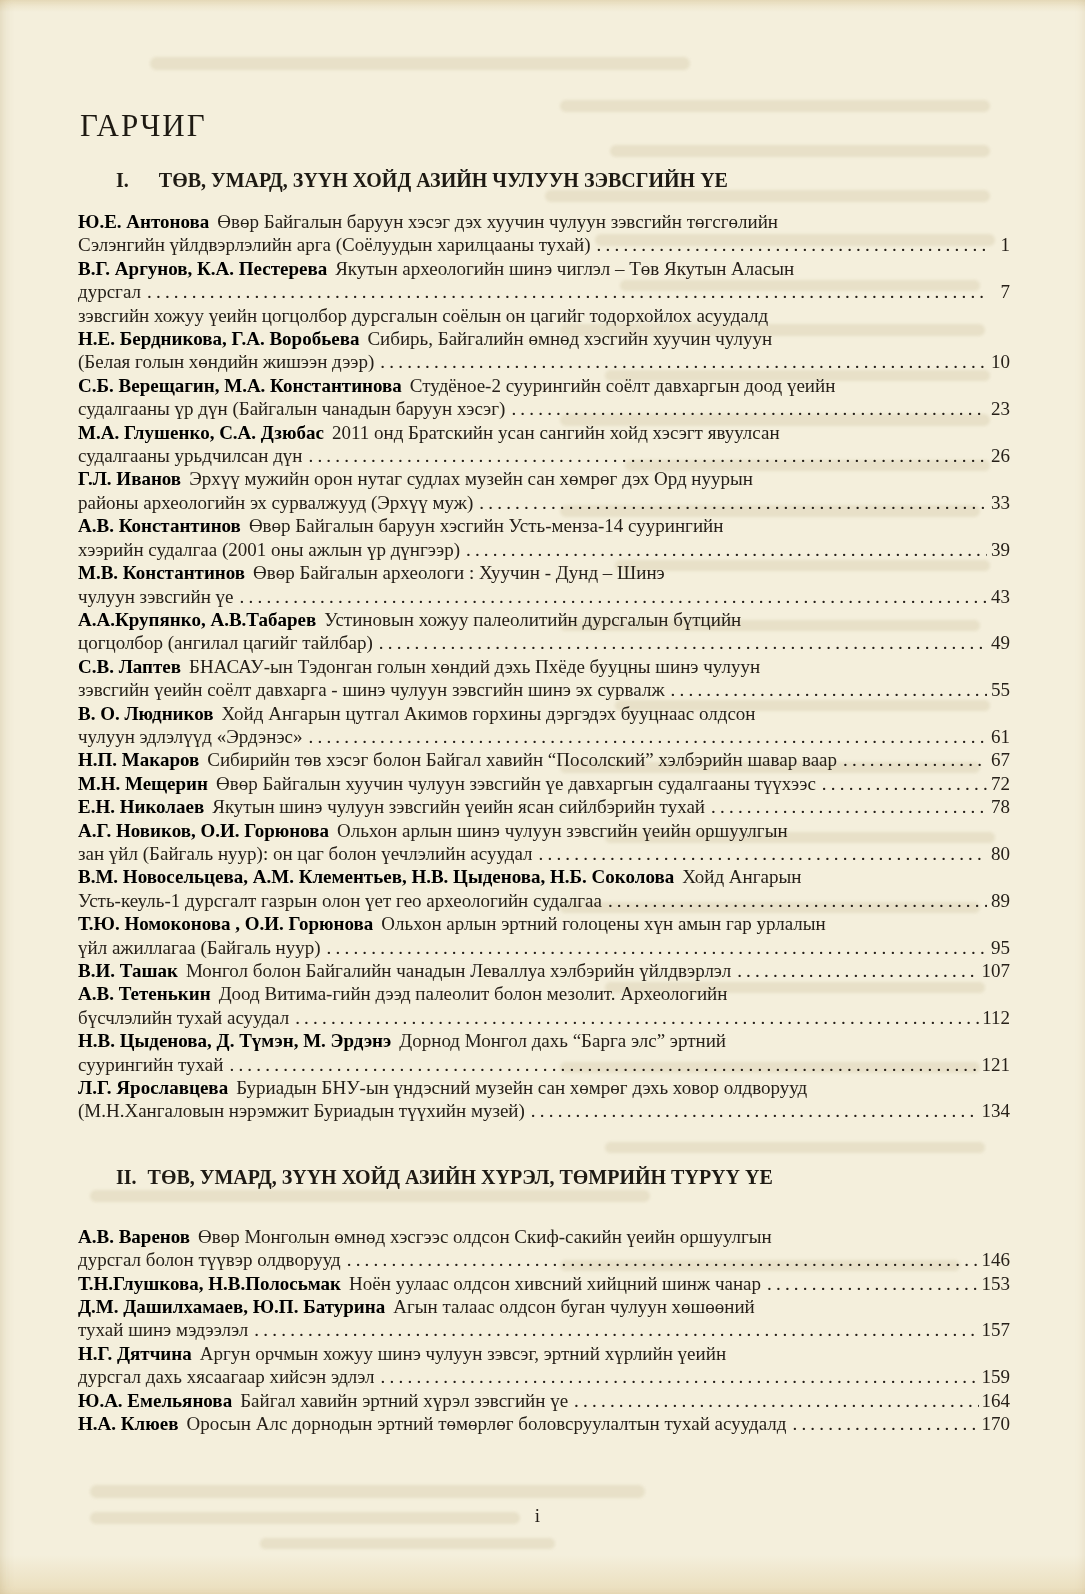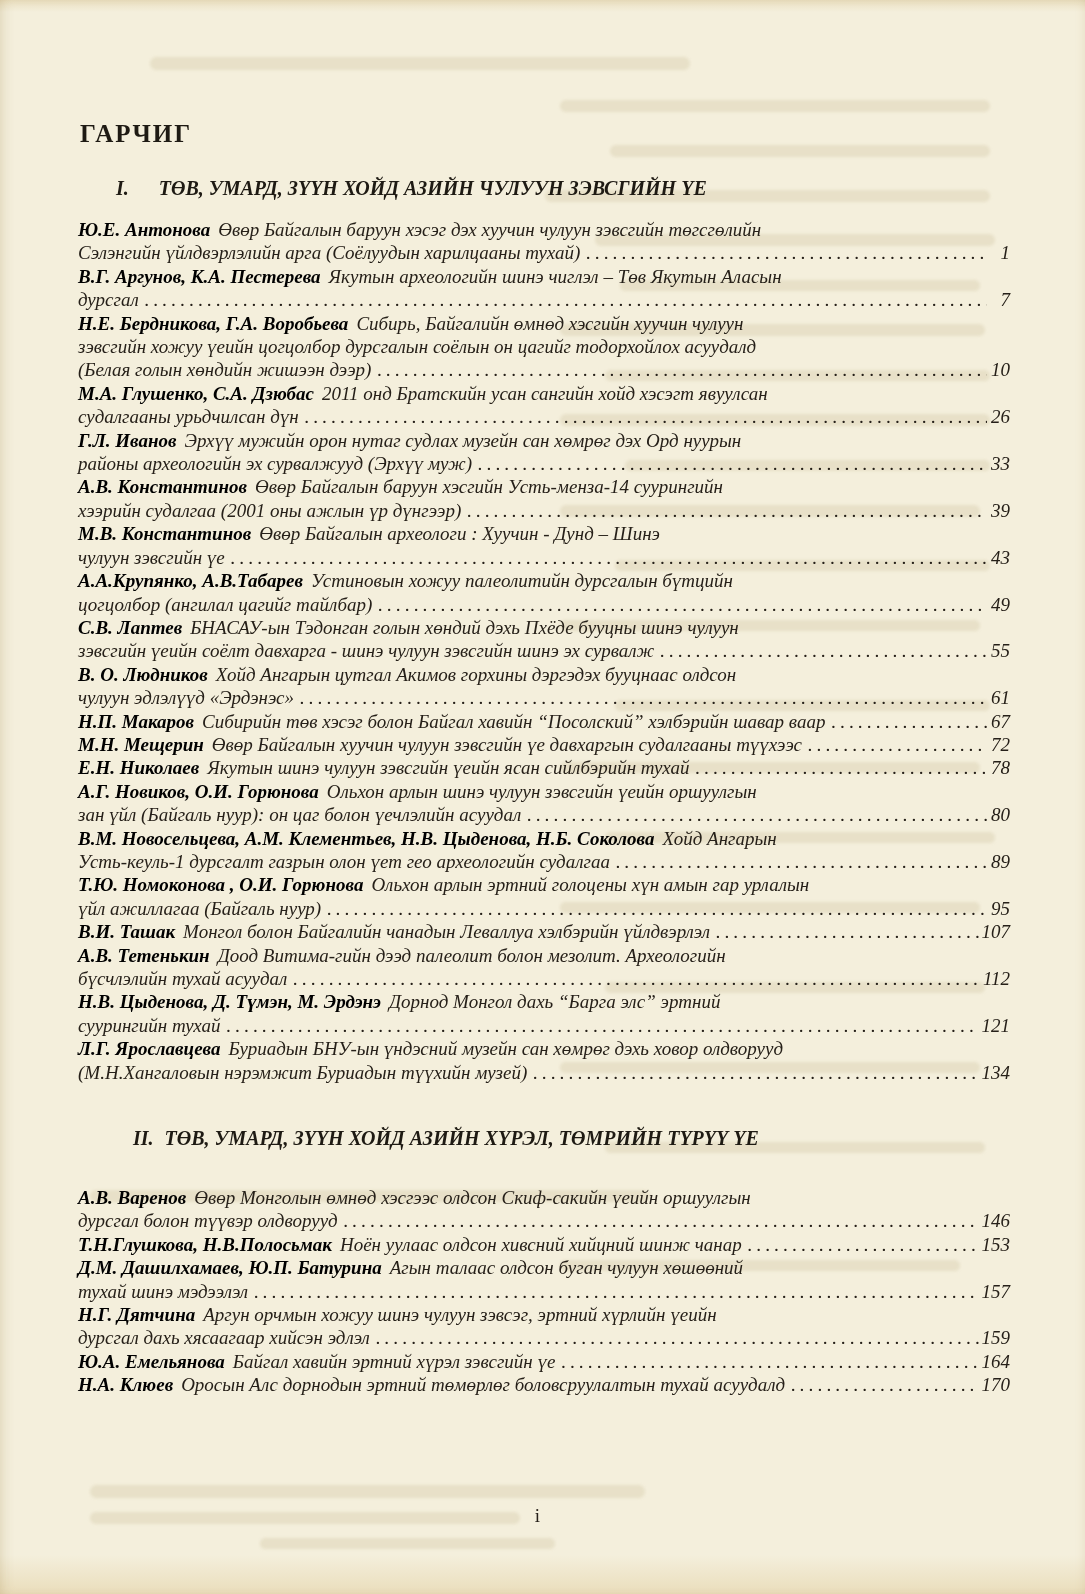--- a/index.html
+++ b/index.html
@@ -15,37 +15,37 @@
       #f4efdc 1555px, #eaddbb 1594px);
     box-shadow: inset 8px 0 14px -8px rgba(150,120,60,.30),
                 inset -6px 0 12px -8px rgba(150,120,60,.22);
   }
   .paper {
     position: absolute; inset: 0;
     padding: 108px 75px 0 78px;
     box-sizing: border-box;
   }
   .doc-title {
-    font-size: 25px; font-weight: 700;
+    font-size: 31px; font-weight: 400;
     letter-spacing: 2px;
-    margin: 8px 0 0 2px;
+    margin: 0 0 0 2px;
     line-height: 36px;
     color: #1e1a13;
   }
-  .toc-section { margin: 0; font-style: italic; }
+  .toc-section { margin: 0; }
   .section-heading {
     font-size: 20px; font-weight: 700;
     color: #1e1a13;
     margin: 24px 0 18px 38px;
     line-height: 24px;
     white-space: nowrap;
   }
   .toc-section:first-of-type .section-heading .numeral { margin-right: 30px; }
   .section-heading .numeral { margin-right: 11px; }
-  .toc-section + .toc-section .section-heading { margin-top: 42px; margin-bottom: 36px; margin-left: 55px; }
+  .toc-section + .toc-section .section-heading { margin-top: 42px; margin-bottom: 36px; margin-left: 38px; }
   .entry { margin: 0; }
   .entry .line {
     font-size: 19px;
     line-height: 23.4px;
     white-space: nowrap;
   }
   .entry .line.last { display: flex; align-items: flex-end; }
   .entry .authors { font-weight: 700; margin-right: 8px; color: #000000; }
   .entry .txt { flex-shrink: 0; }
   .dots {
@@ -119,26 +119,34 @@
         </div>
         <div class="entry">
           <div class="line"><b class="authors">В.Г. Аргунов, К.А. Пестерева</b><span class="txt">Якутын археологийн шинэ чиглэл – Төв Якутын Аласын</span></div>
           <div class="line last">
             <span class="txt">дурсгал</span>
             <span class="dots"></span>
             <span class="page-num">7</span>
           </div>
         </div>
         <div class="entry">
+          <div class="line"><span class="txt">зэвсгийн хожуу үеийн цогцолбор дурсгалын соёлын он цагийг тодорхойлох асуудалд</span></div>
           <div class="line"><b class="authors">Н.Е. Бердникова, Г.А. Воробьева</b><span class="txt">Сибирь, Байгалийн өмнөд хэсгийн хуучин чулуун</span></div>
-          <div class="line"><span class="txt">зэвсгийн хожуу үеийн цогцолбор дурсгалын соёлын он цагийг тодорхойлох асуудалд</span></div>
           <div class="line last">
             <span class="txt">(Белая голын хөндийн жишээн дээр)</span>
             <span class="dots"></span>
             <span class="page-num">10</span>
+          </div>
+        </div>
+        <div class="entry">
+          <div class="line"><b class="authors">С.Б. Верещагин, М.А. Константинова</b><span class="txt">Студёное-2 суурингийн соёлт давхаргын доод үеийн</span></div>
+          <div class="line last">
+            <span class="txt">судалгааны үр дүн (Байгалын чанадын баруун хэсэг)</span>
+            <span class="dots"></span>
+            <span class="page-num">23</span>
           </div>
         </div>
         <div class="entry">
           <div class="line"><b class="authors">М.А. Глушенко, С.А. Дзюбас</b><span class="txt">2011 онд Братскийн усан сангийн хойд хэсэгт явуулсан</span></div>
           <div class="line last">
             <span class="txt">судалгааны урьдчилсан дүн</span>
             <span class="dots"></span>
             <span class="page-num">26</span>
           </div>
         </div>

